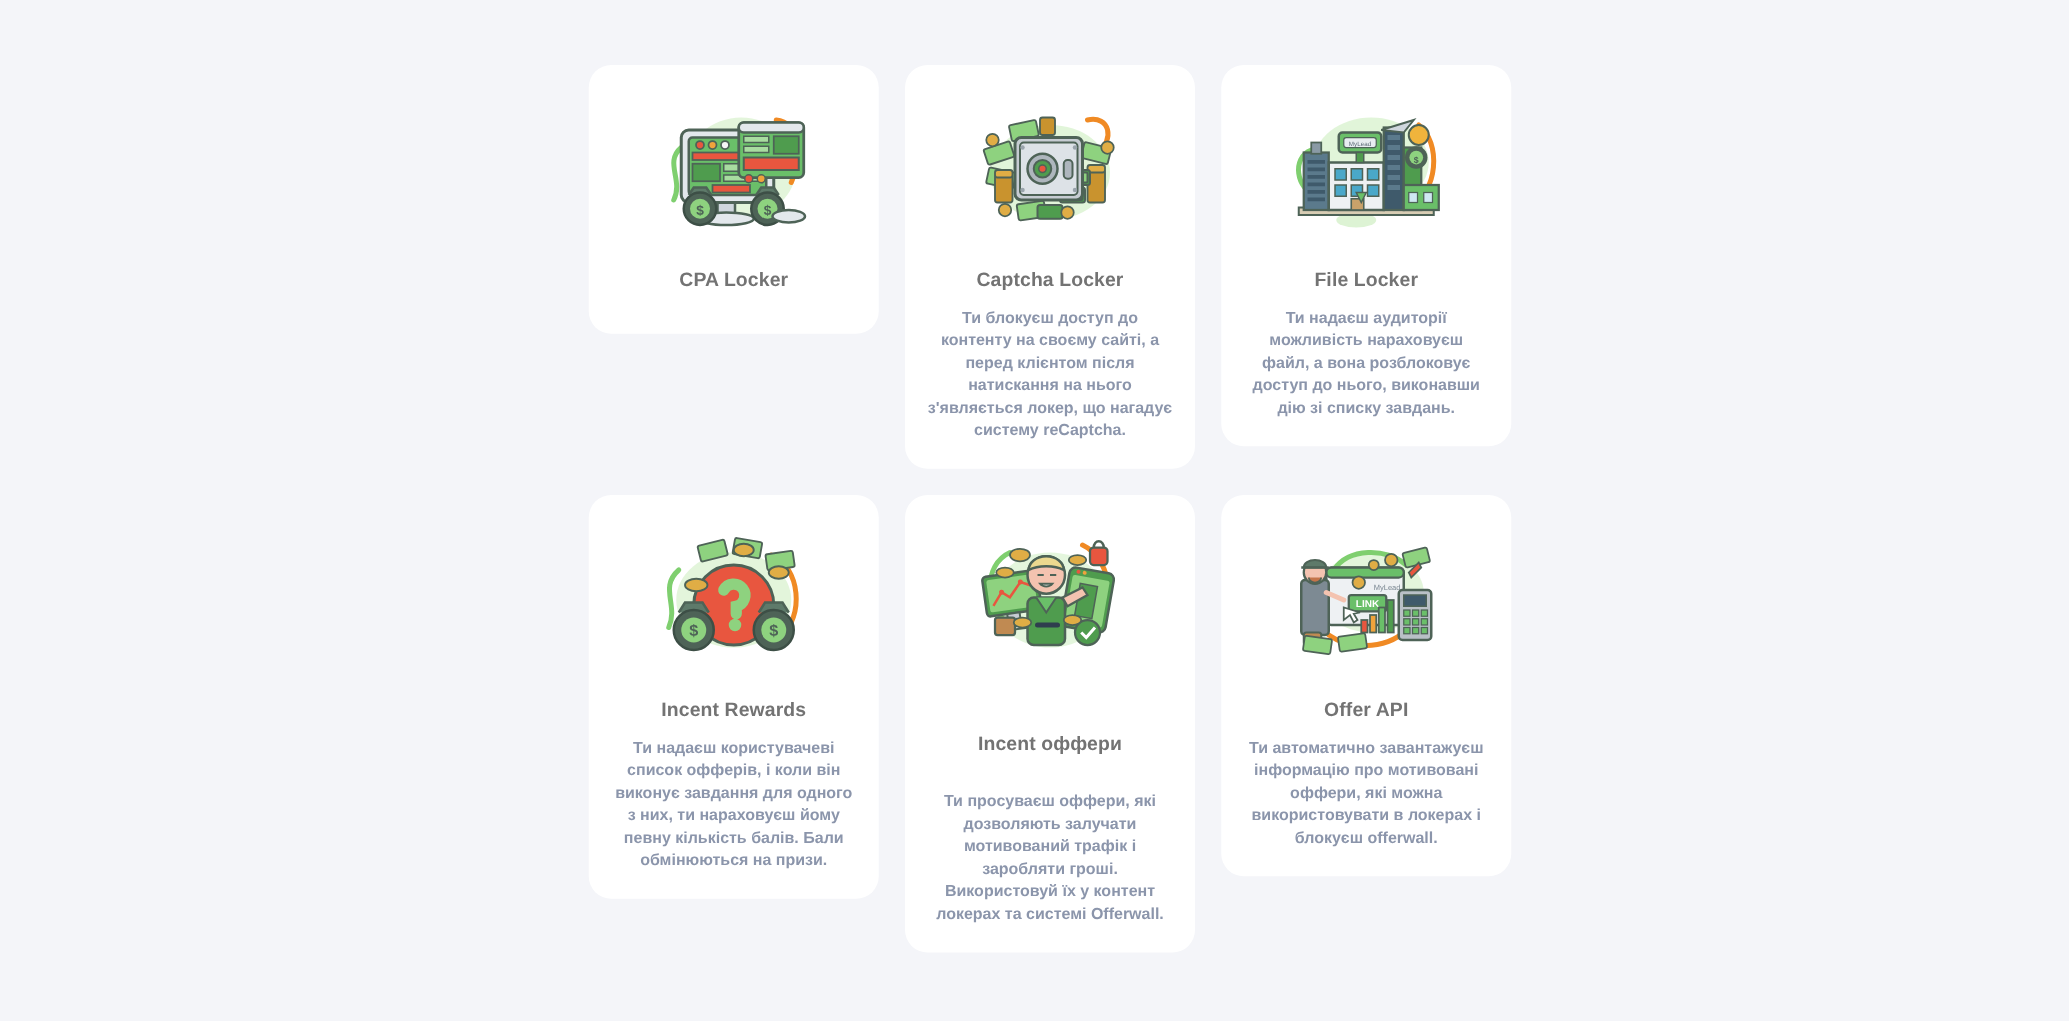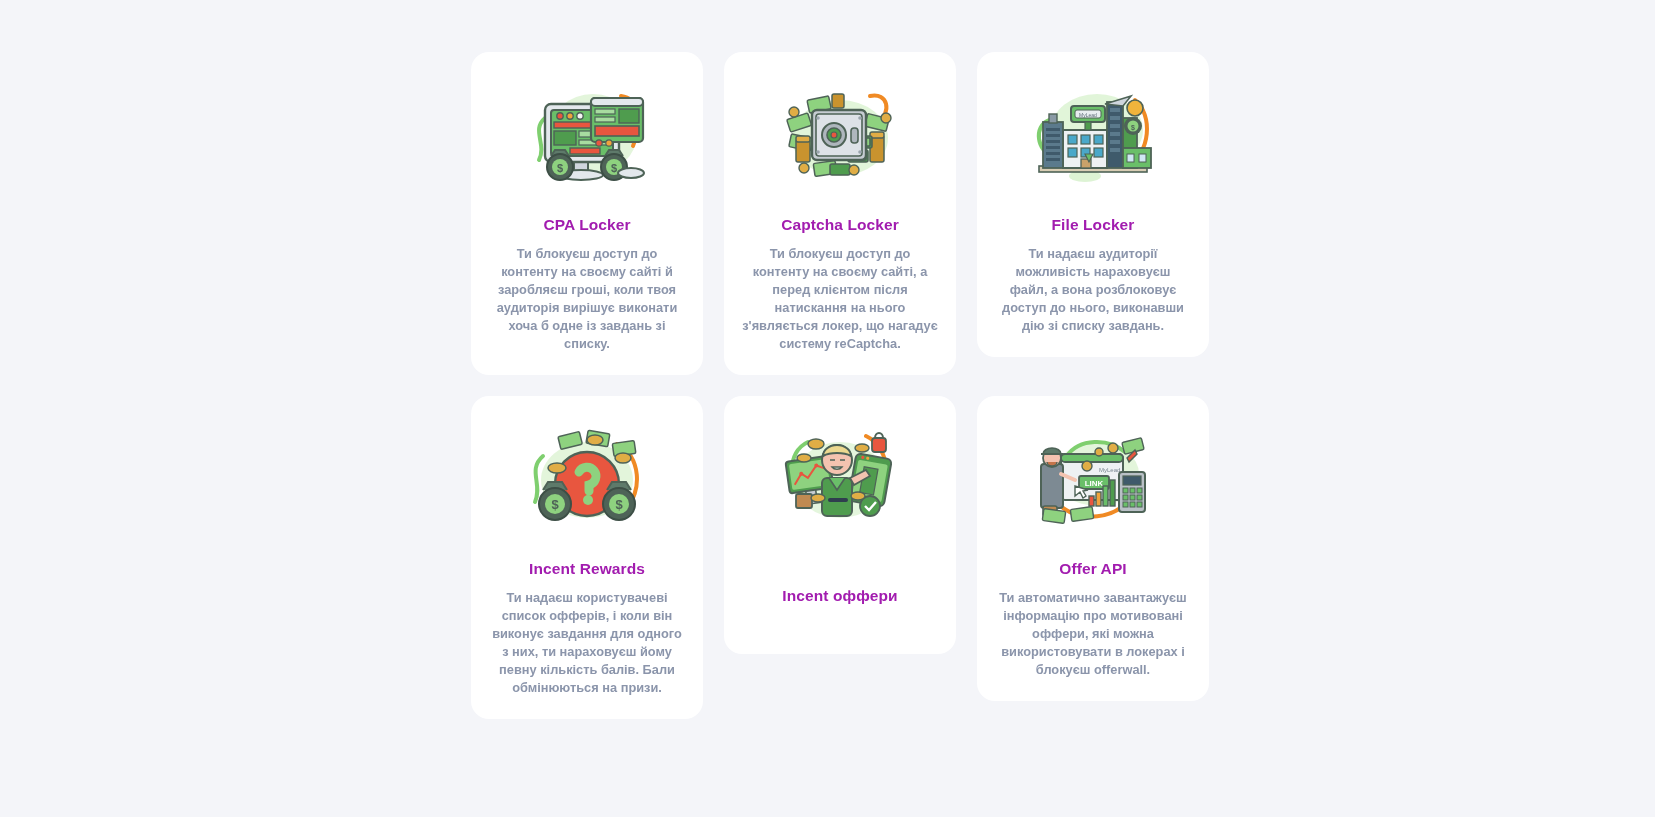--- a/index.html
+++ b/index.html
@@ -30,21 +30,21 @@
   }
   .card-illus {
     width: 132px; height: 112px;
     display: flex; align-items: center; justify-content: center;
     margin-bottom: 26px;
   }
   .card-illus svg { width: 132px; height: 112px; display: block; }
   .card-title {
     font-size: 15.5px;
     font-weight: bold;
-    color: #a21caf;
+    color: #737373;
     text-align: center;
     letter-spacing: 0.1px;
     margin-bottom: 11px;
   }
   .card-title.spaced { margin-bottom: 27px; margin-top: 27px; }
   .card-desc {
     font-size: 12.8px;
     line-height: 18px;
     color: #8b95ab;
     text-align: center;
@@ -92,21 +92,20 @@
           <g>
             <path d="M84 78 l4 -6 l10 0 l4 6" fill="#5e7a6a" stroke="#4e6357" stroke-width="2"></path>
             <circle cx="93" cy="89" r="13" fill="#4e6357" stroke="#3d4f46" stroke-width="2"></circle>
             <circle cx="93" cy="89" r="8" fill="#8ed27f"></circle>
             <text x="93" y="94" font-size="11" font-weight="bold" text-anchor="middle" fill="#4e6357" font-family="Liberation Sans">$</text>
           </g>
           <ellipse cx="110" cy="95" rx="13" ry="5" fill="#e3e8ec" stroke="#4e6357" stroke-width="2"></ellipse>
         </svg>
       </div>
       <div class="card-title">CPA Locker</div>
-      <div class="card-desc">Ти блокуєш доступ до контенту на своєму сайті й заробляєш гроші, коли твоя аудиторія вирішує виконати хоча б одне із завдань зі списку.</div>
     </div>
 
     <div class="card">
       <div class="card-illus">
         <svg viewBox="0 0 132 112">
           <ellipse cx="66" cy="60" rx="48" ry="38" fill="#d9f2cf" opacity="0.8"></ellipse>
           <path d="M96 18 C114 14 118 34 104 44" stroke="#f08a24" stroke-width="4" fill="none" stroke-linecap="round"></path>
           <g stroke="#4e6357" stroke-width="1.5">
             <rect x="14" y="38" width="22" height="13" rx="1.5" fill="#8ed27f" transform="rotate(-18 25 44)"></rect>
             <rect x="16" y="58" width="22" height="13" rx="1.5" fill="#8ed27f" transform="rotate(12 27 64)"></rect>
@@ -284,20 +283,21 @@
           <g fill="#e0ad45" stroke="#4e6357" stroke-width="1.4">
             <ellipse cx="42" cy="22" rx="8" ry="5"></ellipse>
             <ellipse cx="30" cy="36" rx="7" ry="4"></ellipse>
             <ellipse cx="44" cy="76" rx="7" ry="4"></ellipse>
             <ellipse cx="84" cy="74" rx="7" ry="4"></ellipse>
             <ellipse cx="88" cy="26" rx="7" ry="4"></ellipse>
           </g>
         </svg>
       </div>
       <div class="card-title spaced">Incent оффери</div>
+      <div class="card-desc">Ти просуваєш оффери, які дозволяють залучати мотивований трафік і заробляти гроші. Використовуй їх у контент локерах та системі Offerwall.</div>
     </div>
 
     <div class="card">
       <div class="card-illus">
         <svg viewBox="0 0 132 112">
           <ellipse cx="70" cy="52" rx="42" ry="32" fill="#d9f2cf" opacity="0.75"></ellipse>
           <path d="M40 34 C52 16 82 16 98 30" stroke="#7fcf6f" stroke-width="4" fill="none" stroke-linecap="round"></path>
           <path d="M36 86 C56 100 86 96 100 80" stroke="#f08a24" stroke-width="4" fill="none" stroke-linecap="round"></path>
           <rect x="34" y="32" width="62" height="46" rx="4" fill="#eef1f3" stroke="#4e6357" stroke-width="2"></rect>
           <rect x="34" y="32" width="62" height="8" rx="4" fill="#6abf69" stroke="#4e6357" stroke-width="1.8"></rect>

